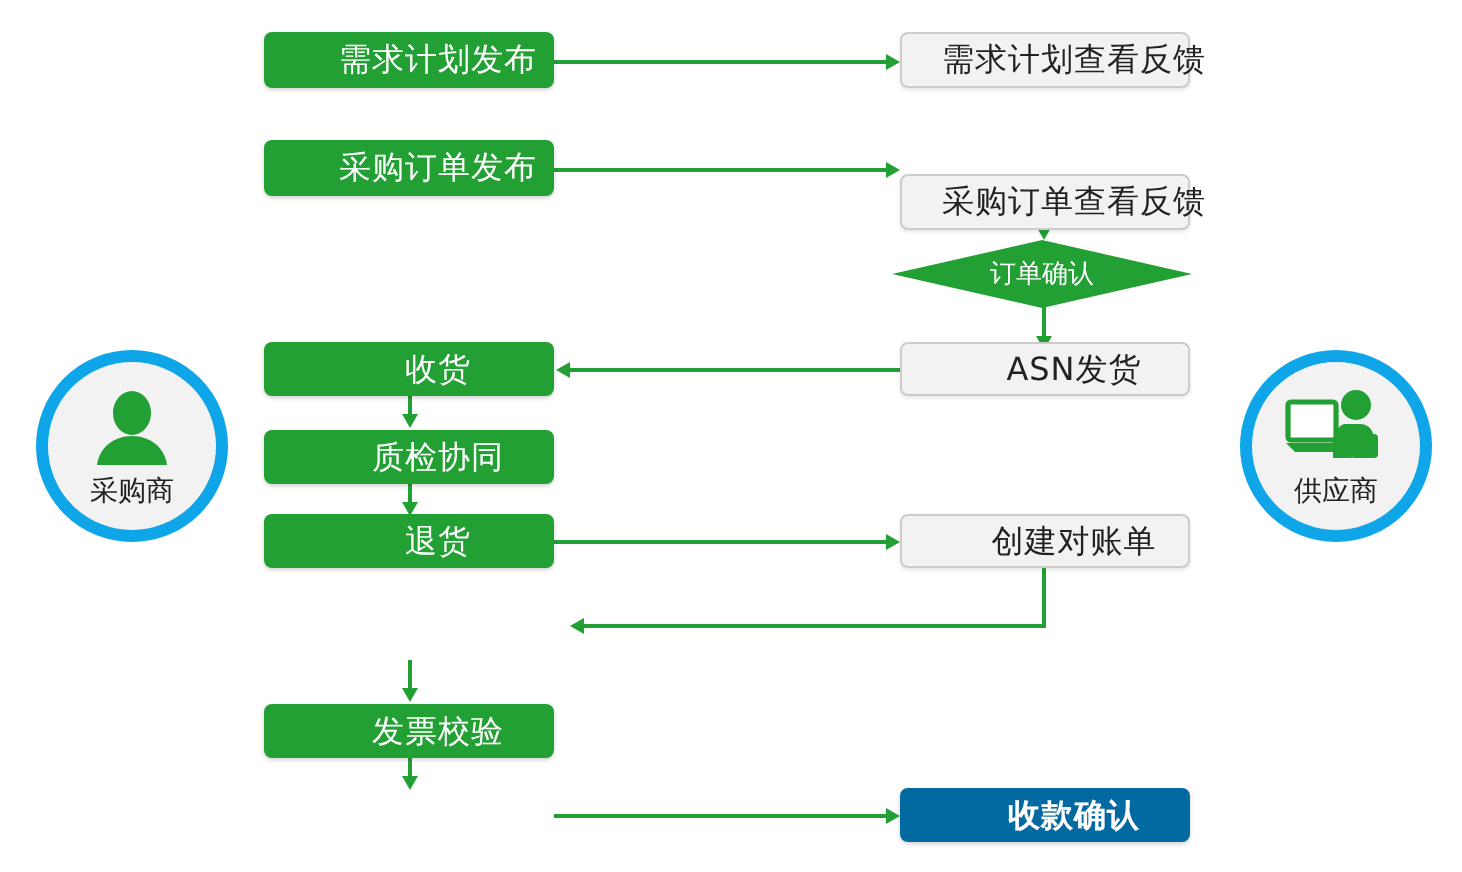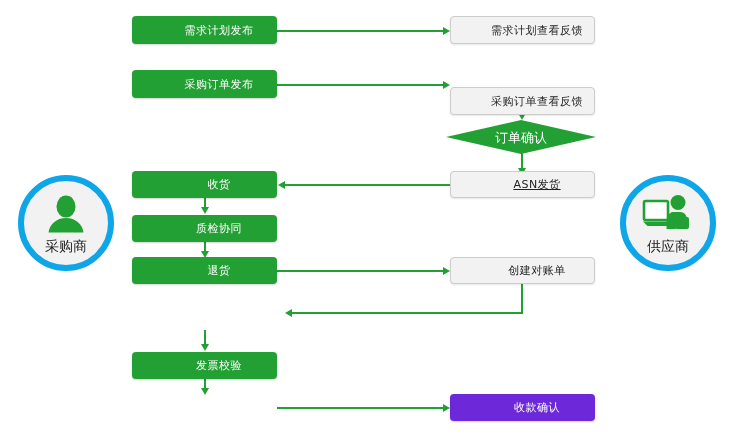--- a/index.html
+++ b/index.html
@@ -9,45 +9,46 @@
     font-family:"DejaVu Sans","Liberation Sans",sans-serif;
     overflow:hidden;
   }
   #canvas{position:relative;width:731px;height:436px;}
 
   
   .node{
     position:absolute;
     box-sizing:border-box;
     display:flex;align-items:center;justify-content:center;
-    font-size:11px;
+    font-size:16px;
     line-height:1;
     letter-spacing:.5px;
     white-space:nowrap;
     z-index:3;
     padding-left:29px;
   }
   .node.green{
     background:#22a034;
     color:#ffffff;
     border-radius:4px;
     box-shadow:0 1px 2px rgba(0,0,0,.18);
   }
   .node.grey{
     background:#f2f2f2;
     color:#222222;
     border:1px solid #cccccc;
     border-radius:4px;
     box-shadow:0 1px 2px rgba(0,0,0,.10);
   }
   .node.orange{
-    background:#6d28d9;
+    background:#0369a1;
     color:#ffffff;
     border-radius:4px;
     box-shadow:0 1px 2px rgba(0,0,0,.18);
+    font-weight:bold;
   }
 
   
   .diamond{
     position:absolute;
     display:flex;align-items:center;justify-content:center;
     font-size:13px;white-space:nowrap;z-index:3;
   }
   .diamond .dshape{
     position:absolute;left:0;top:0;width:100%;height:100%;
@@ -140,21 +141,21 @@
     <span>采购订单查看反馈</span>
   </div>
 
   <div class="diamond green" style="left:446px;top:120px;width:150px;height:34px;">
     <svg class="dshape" viewBox="0 0 150 34" preserveAspectRatio="none">
       <polygon points="75,0 150,17 75,34 0,17" fill="#22a034"></polygon>
     </svg>
     <span class="dlabel">订单确认</span>
   </div>
 
-  <div class="node grey" style="left:450px;top:171px;width:145px;height:27px;text-decoration:underline;">
+  <div class="node grey" style="left:450px;top:171px;width:145px;height:27px;">
     <span>ASN发货</span>
   </div>
 
   <div class="node green" style="left:132px;top:171px;width:145px;height:27px;">
     <span>收货</span>
   </div>
 
   <div class="node green" style="left:132px;top:215px;width:145px;height:27px;">
     <span>质检协同</span>
   </div>

